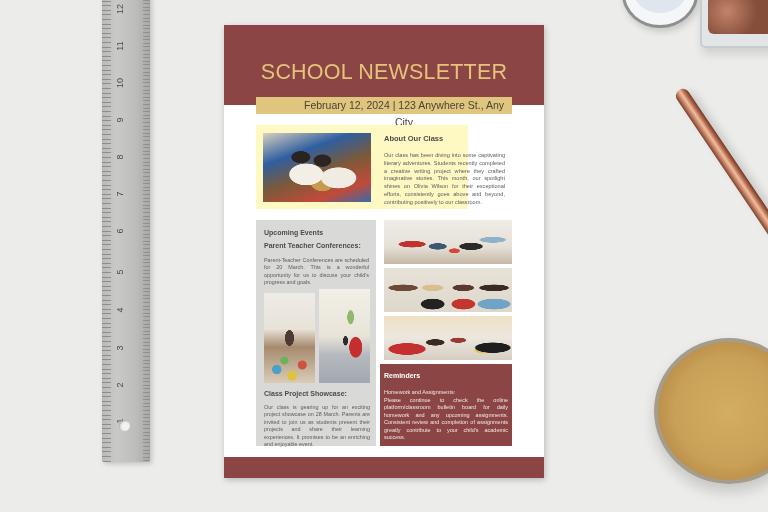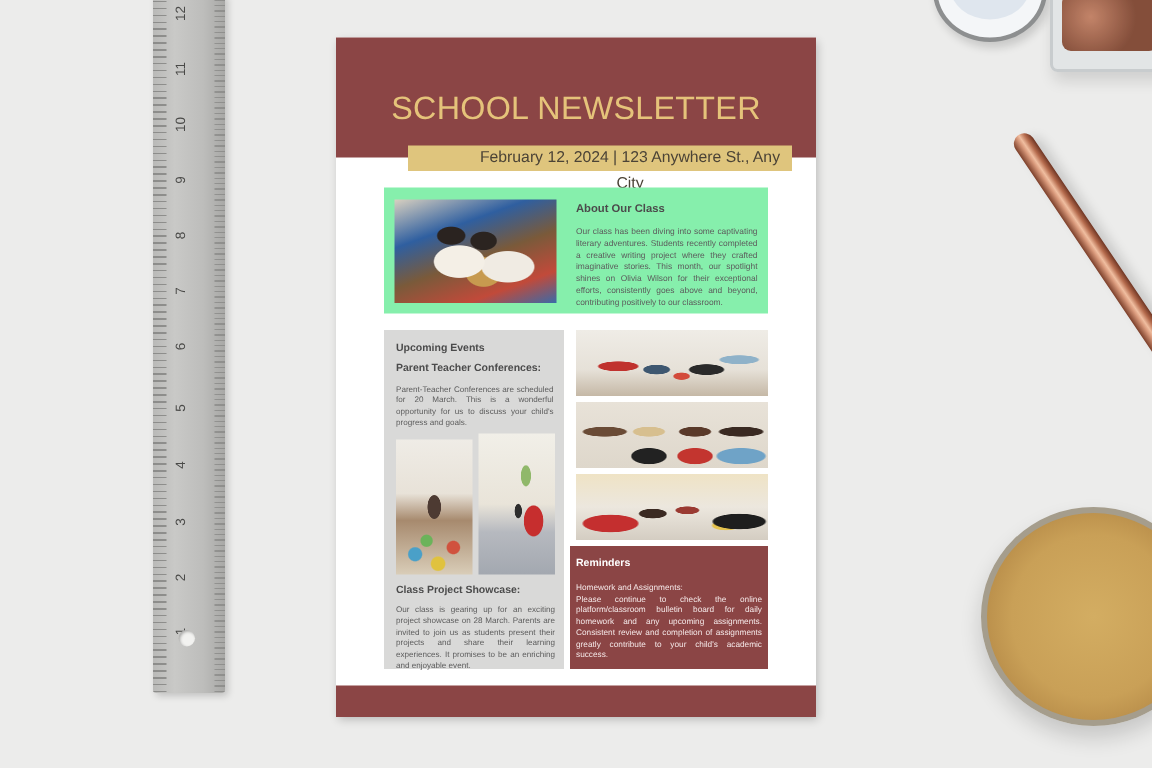--- a/index.html
+++ b/index.html
@@ -76,27 +76,27 @@
     }
     .masthead {
       position: absolute; left: 0; top: 0; width: 320px; height: 80px;
       background: #8b4545;
     }
     .title {
       position: absolute; left: 0; top: 35px; width: 320px; text-align: center;
       font-weight: normal; font-size: 21.5px; letter-spacing: 0.2px; color: #e5c37a;
     }
     .dateline {
-      position: absolute; left: 48px; top: 72px; width: 256px; height: 17px;
+      position: absolute; left: 32px; top: 72px; width: 256px; height: 17px;
       background: #dfc57d; text-align: center;
       font-size: 10.5px; line-height: 17px; color: #4b4336; padding-left: 40px;
     }
     .about {
-      position: absolute; left: 32px; top: 100px; width: 256px; height: 84px;
-      background: #86efac;
+      position: absolute; left: 32px; top: 100px; width: 212px; height: 84px;
+      background: #fef9c3;
     }
     .about .photo {
       position: absolute; left: 7px; top: 8px; width: 108px; height: 69px;
       background:
         radial-gradient(ellipse at 40% 60%, #f4efe6 0 18%, transparent 19%),
         radial-gradient(ellipse at 70% 65%, #f0ebe3 0 16%, transparent 17%),
         radial-gradient(ellipse at 55% 40%, #2b2420 0 10%, transparent 11%),
         radial-gradient(ellipse at 35% 35%, #2a2320 0 9%, transparent 10%),
         radial-gradient(ellipse at 55% 70%, #c79a4f 0 14%, transparent 15%),
         linear-gradient(160deg, #d8d0c0 0%, #2f5fa0 30%, #7a5a3a 55%, #c14a3a 80%, #3b6aa8 100%);

